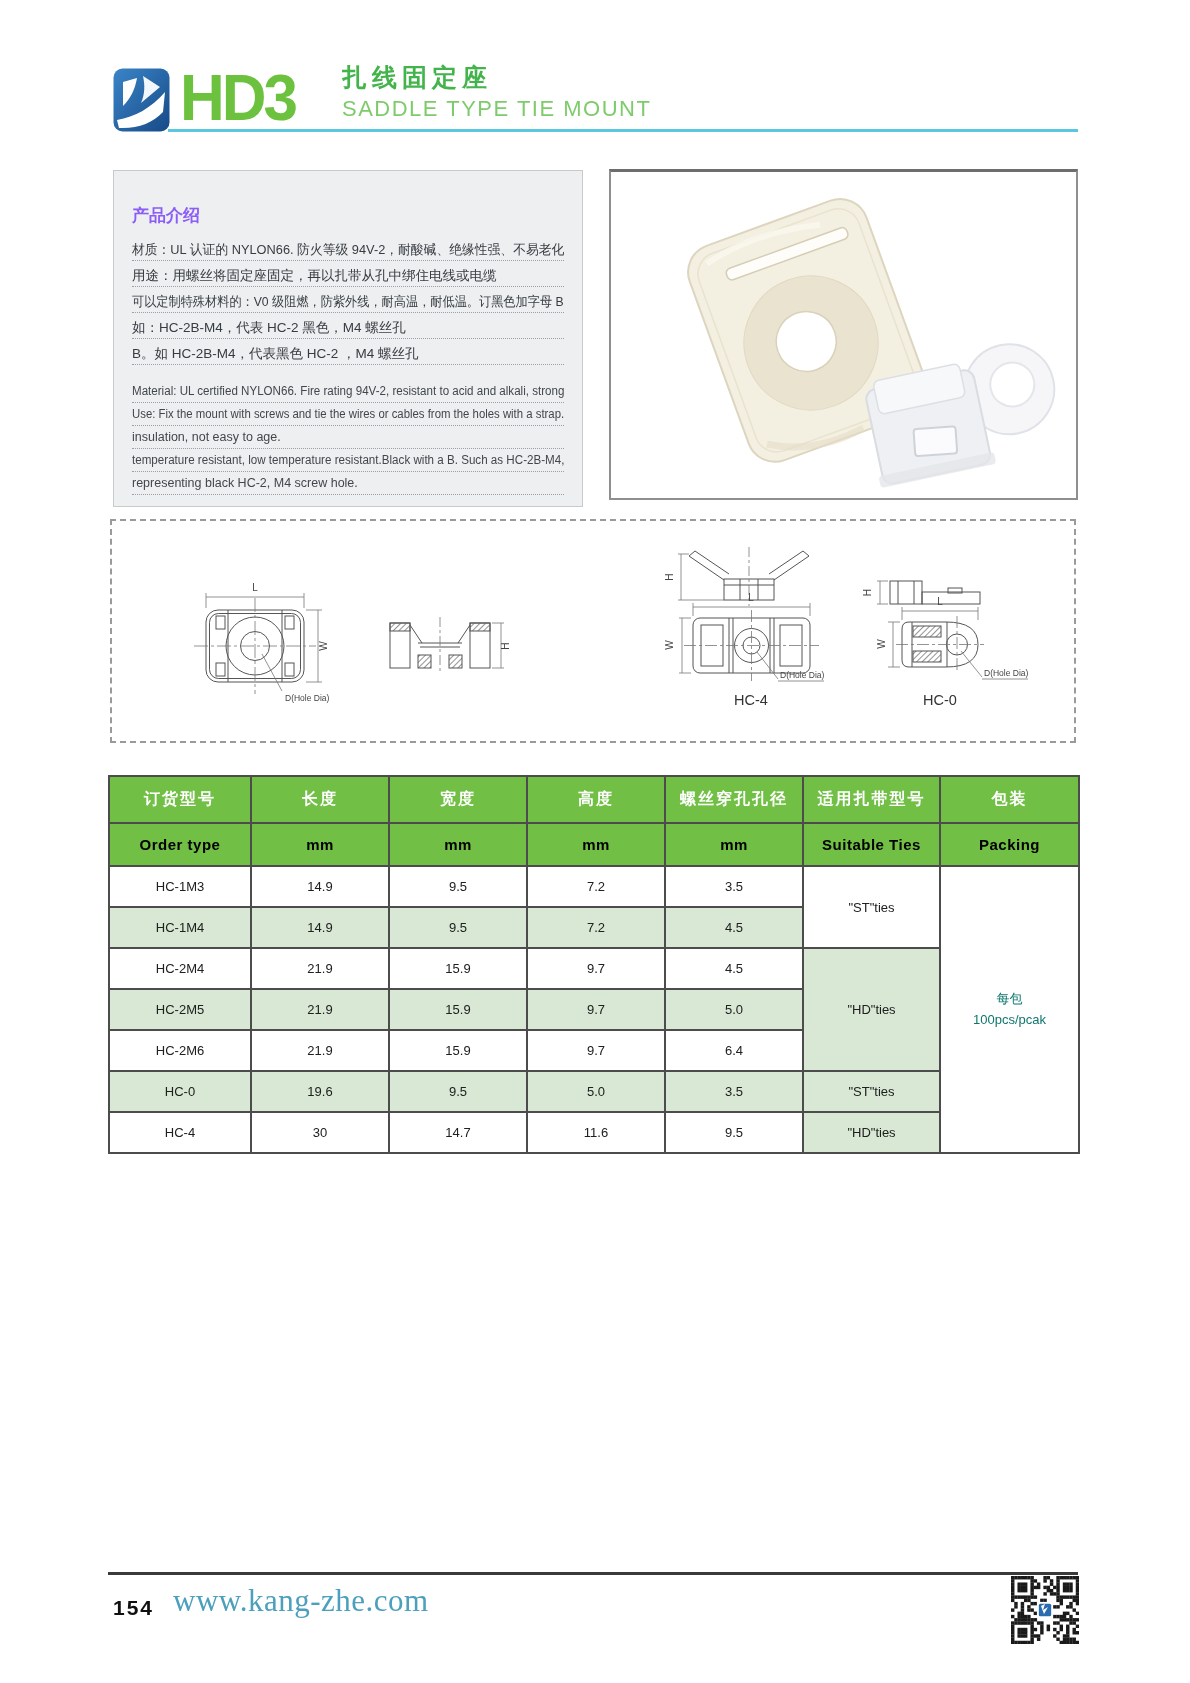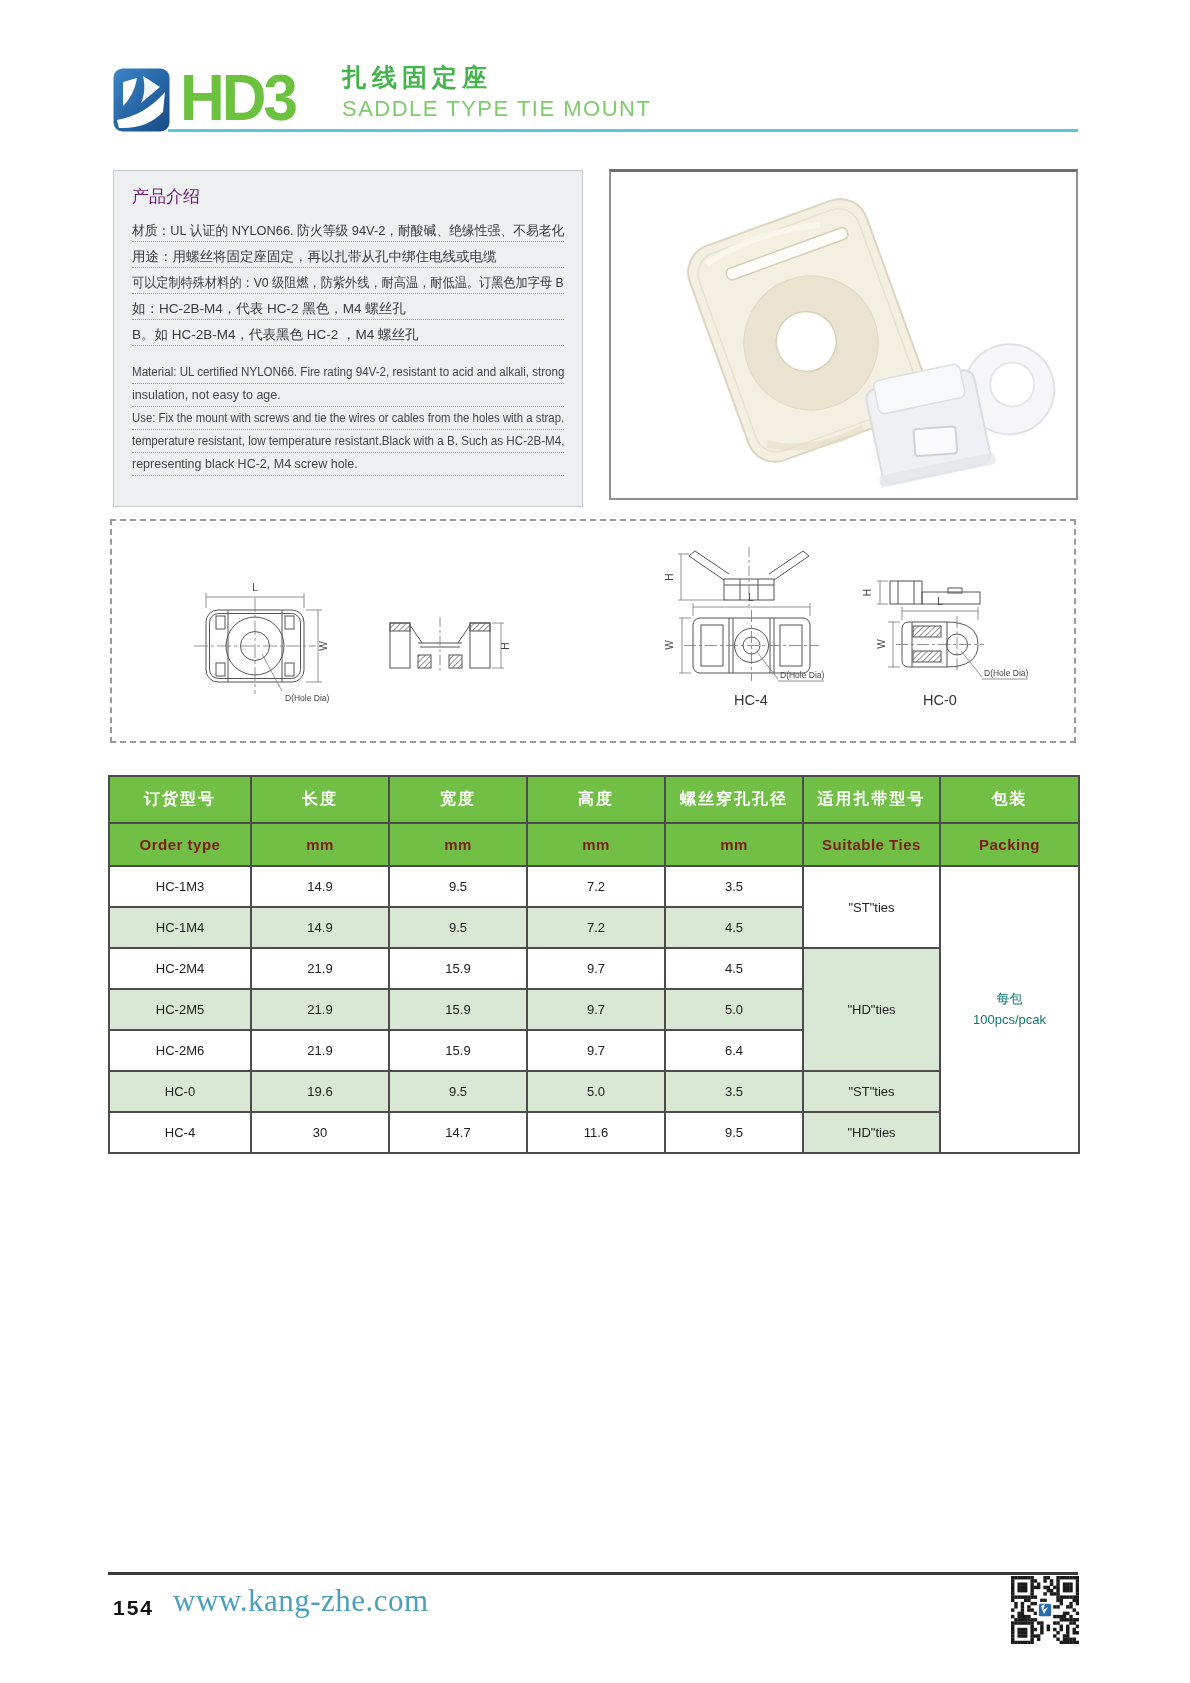--- a/index.html
+++ b/index.html
@@ -16,21 +16,21 @@
   .logo-square{position:absolute;left:113px;top:68px;width:57px;height:64px;}
   .brand-text{position:absolute;left:180px;top:66px;font-size:62px;font-weight:800;
     color:var(--logo-green);letter-spacing:-3px;line-height:1;transform:scaleY(1.04);transform-origin:top left;}
   .title-cn{position:absolute;left:342px;top:61px;font-size:25px;font-weight:700;color:#43b34b;letter-spacing:5px;}
   .title-en{position:absolute;left:342px;top:96px;font-size:22px;color:var(--title-en-green);letter-spacing:1.5px;}
   .header-rule{position:absolute;left:168px;top:129px;width:910px;height:3px;background:var(--cyan-rule);}
 
   
   .intro-box{position:absolute;left:113px;top:170px;width:470px;height:337px;background:#edeff1;
     border:1px solid #c6cacd;padding:13px 18px 10px 18px;}
-  .intro-title{font-size:17px;font-weight:400;color:#701a75;margin:1px 0 8px 0;}
+  .intro-title{font-size:17px;font-weight:700;color:#8b5cf6;margin:20px 0 8px 0;}
   .intro-line{border-bottom:1px dotted #99a1a7;padding:6px 0 4px 0;overflow:hidden;height:26px;}
   .intro-line.cn{font-size:13.5px;color:#373c41;}
   .intro-line.en{font-size:12.5px;color:#42474c;height:23px;padding:4px 0 3px 0;}
   .en-block{margin-top:15px;}
   .fit{display:inline-block;white-space:nowrap;}
 
   
   .photo-box{position:absolute;left:609px;top:169px;width:469px;height:331px;background:#fff;
     border:2px solid #8f8f8f;border-top:3px solid #6d6d6d;}
 
@@ -40,21 +40,21 @@
   .tech{stroke:#555;fill:none;stroke-width:1;}
   .dim{stroke:#777;fill:none;stroke-width:0.8;}
   .dimtext{font-size:10px;fill:#444;font-family:"Liberation Sans",sans-serif;}
   .holetext{font-size:8.5px;fill:#444;font-family:"Liberation Sans",sans-serif;}
   .dwglabel{font-size:14.5px;fill:#333;font-family:"Liberation Sans",sans-serif;}
 
   
   table.spec{position:absolute;left:108px;top:775px;width:970px;border-collapse:collapse;table-layout:fixed;}
   table.spec th,table.spec td{border:2px solid var(--border-dark);text-align:center;vertical-align:middle;padding:12px;}
   tr.h1 th{background:var(--header-green);color:#fff;font-size:16px;font-weight:700;height:42px;letter-spacing:2px;}
-  tr.h2 th{background:var(--header-green);color:#7f1d1d;font-size:15px;font-weight:700;height:24px;letter-spacing:0.5px;margin-top:12px;}
+  tr.h2 th{background:var(--header-green);color:#000000;font-size:15px;font-weight:700;height:24px;letter-spacing:0.5px;margin-top:12px;}
   table.spec tbody td{height:40px;font-size:13px;color:#202020;background:#fff;}
   table.spec tbody tr.tint td{background:var(--row-tint);margin-left:25px;}
   table.spec tbody td.ties{background:#fff;}
   table.spec tbody td.ties.tintcell{background:var(--row-tint);}
   table.spec tbody td.packing{background:#fff;font-size:13px;line-height:1.55;color:#0f766e;}
 
   
   .footer-rule{position:absolute;left:108px;top:1572px;width:970px;height:3px;background:#3a3a3a;}
   .page-number{position:absolute;left:113px;top:1596px;font-size:21px;font-weight:700;color:#101010;letter-spacing:2px;}
   .website{position:absolute;left:173px;top:1583px;font-family:"Liberation Serif",serif;
@@ -91,22 +91,22 @@
     <div class="intro-title">产品介绍</div>
     <div>
         <div class="intro-line cn"><span class="fit" style="transform: scaleX(0.947368); transform-origin: left center;">材质：UL 认证的 NYLON66. 防火等级 94V-2，耐酸碱、绝缘性强、不易老化</span></div>
         <div class="intro-line cn"><span class="fit">用途：用螺丝将固定座固定，再以扎带从孔中绑住电线或电缆</span></div>
         <div class="intro-line cn"><span class="fit" style="transform: scaleX(0.901879); transform-origin: left center;">可以定制特殊材料的：V0 级阻燃，防紫外线，耐高温，耐低温。订黑色加字母 B</span></div>
         <div class="intro-line cn"><span class="fit">如：HC-2B-M4，代表 HC-2 黑色，M4 螺丝孔</span></div>
         <div class="intro-line cn"><span class="fit">B。如 HC-2B-M4，代表黑色 HC-2 ，M4 螺丝孔</span></div>
       </div>
     <div class="en-block">
         <div class="intro-line en"><span class="fit" style="transform: scaleX(0.927039); transform-origin: left center;">Material: UL certified NYLON66. Fire rating 94V-2, resistant to acid and alkali, strong</span></div>
+        <div class="intro-line en"><span class="fit" style="transform: scaleX(0.909474); transform-origin: left center;">Use: Fix the mount with screws and tie the wires or cables from the holes with a strap.</span></div>
         <div class="intro-line en"><span class="fit">insulation, not easy to age.</span></div>
-        <div class="intro-line en"><span class="fit" style="transform: scaleX(0.909474); transform-origin: left center;">Use: Fix the mount with screws and tie the wires or cables from the holes with a strap.</span></div>
         <div class="intro-line en"><span class="fit" style="transform: scaleX(0.929032); transform-origin: left center;">temperature resistant, low temperature resistant.Black with a B. Such as HC-2B-M4,</span></div>
         <div class="intro-line en"><span class="fit">representing black HC-2, M4 screw hole.</span></div>
       </div>
   </div>
 
   <div class="photo-box">
     <svg width="465" height="326" viewBox="0 0 465 326">
 
       <g transform="rotate(-20 195 160)">
         <rect x="103" y="45" width="188" height="228" rx="28" fill="#f3efe1" stroke="#ddd5bf" stroke-width="2"></rect>

